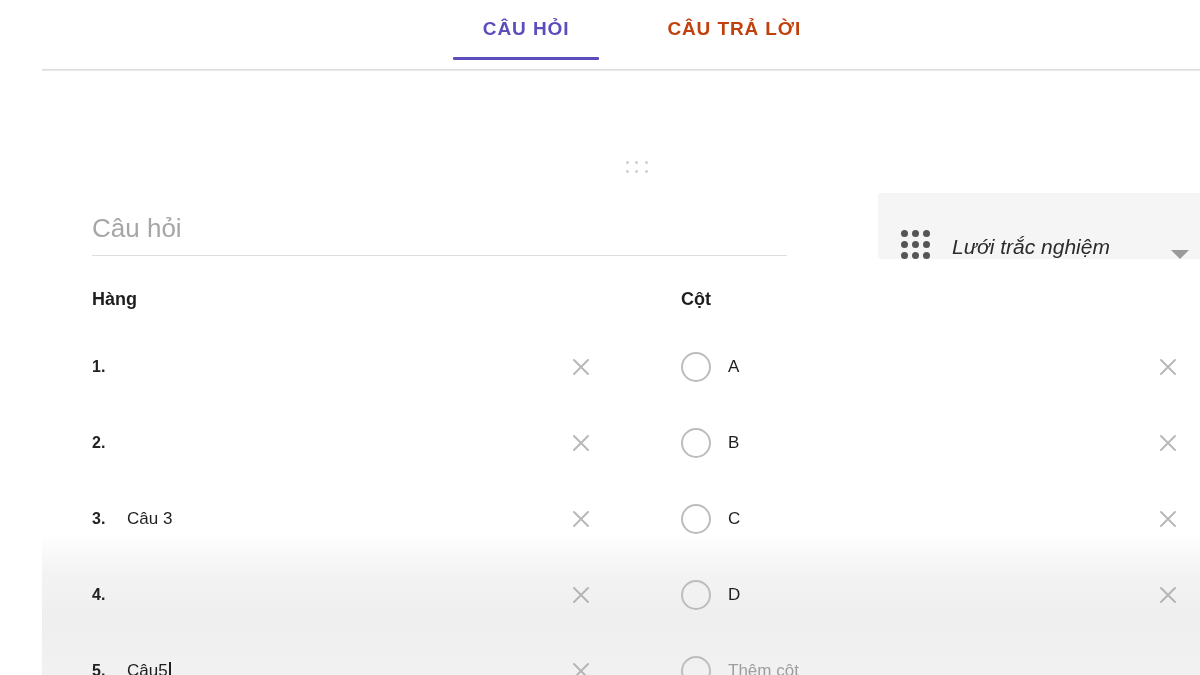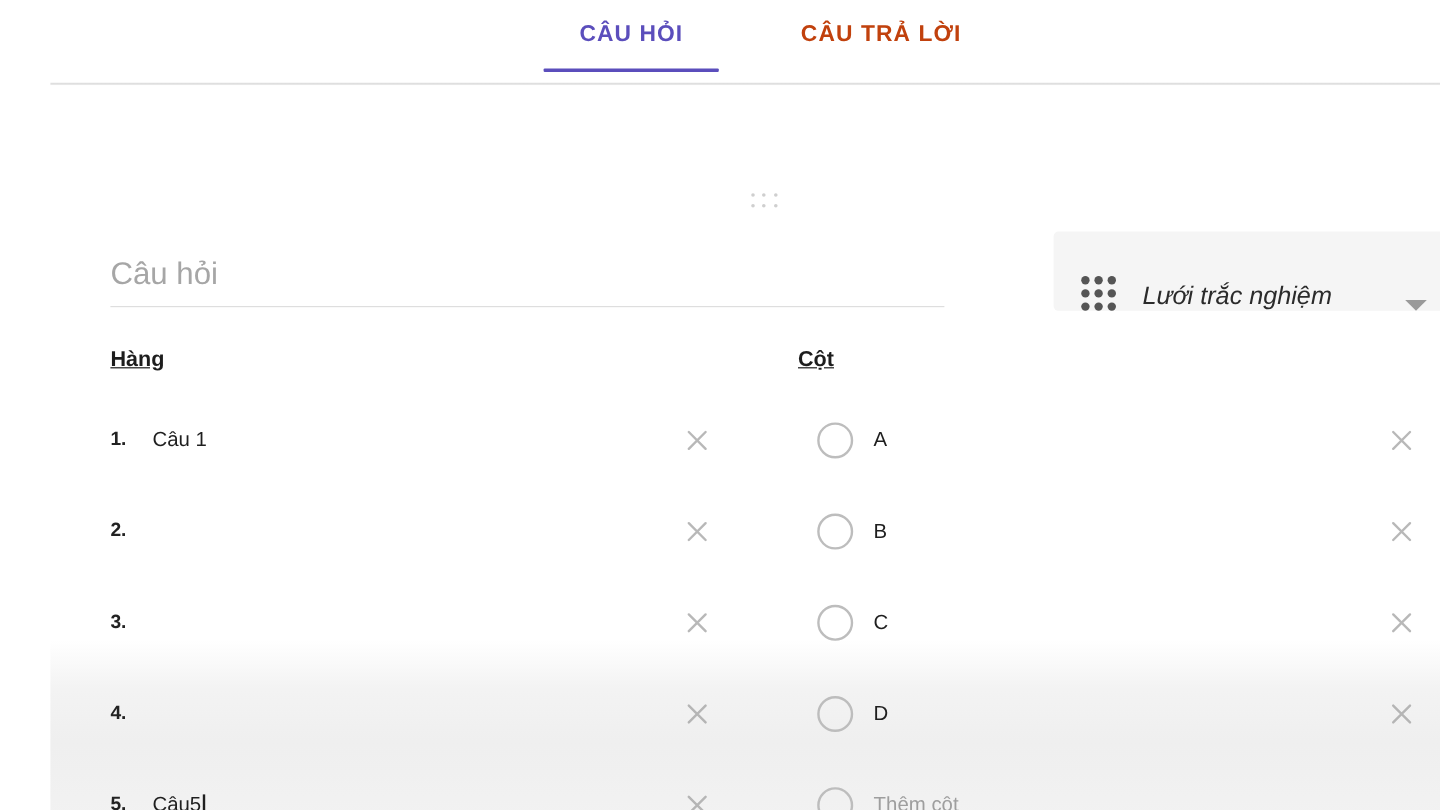--- a/index.html
+++ b/index.html
@@ -175,24 +175,23 @@
     margin-left: 8px;
   }
 
   
   .col-head {
     position: absolute;
     font-size: 18px;
     font-weight: 700;
     color: #1d1d1d;
     font-family: "Liberation Sans", sans-serif;
-    text-decoration: underline;
   }
   .col-head.rows { left: 50px; top: 218px; }
-  .col-head.cols { left: 623px; top: 218px; }
+  .col-head.cols { left: 639px; top: 218px; }
 
   
   .rows-list {
     position: absolute;
     left: 0; top: 258px;
     width: 600px;
   }
   .row-item {
     position: relative;
     height: 76px;
@@ -324,41 +323,41 @@
 
   <div class="col-head rows">Hàng</div>
   <div class="col-head cols">Cột</div>
 
   <div class="bottom-wash"></div>
 
   <div class="rows-list">
 
     <div class="row-item">
       <span class="row-num">1.</span>
-      <span class="row-input">Câu 1</span>
 
       <span class="x-btn" style="top:23px">
         <svg width="30" height="30" viewBox="0 0 30 30">
             <path d="M8 8 L22 22 M22 8 L8 22" stroke="#9e9e9e" stroke-width="2" stroke-linecap="round" fill="none"></path>
           </svg>
       </span>
     </div>
 
     <div class="row-item">
       <span class="row-num">2.</span>
 
       <span class="x-btn" style="top:23px">
         <svg width="30" height="30" viewBox="0 0 30 30">
             <path d="M8 8 L22 22 M22 8 L8 22" stroke="#9e9e9e" stroke-width="2" stroke-linecap="round" fill="none"></path>
           </svg>
       </span>
     </div>
 
     <div class="row-item">
       <span class="row-num">3.</span>
+      <span class="row-input">Câu 3</span>
 
       <span class="x-btn" style="top:23px">
         <svg width="30" height="30" viewBox="0 0 30 30">
             <path d="M8 8 L22 22 M22 8 L8 22" stroke="#9e9e9e" stroke-width="2" stroke-linecap="round" fill="none"></path>
           </svg>
       </span>
     </div>
 
     <div class="row-item">
       <span class="row-num">4.</span>

